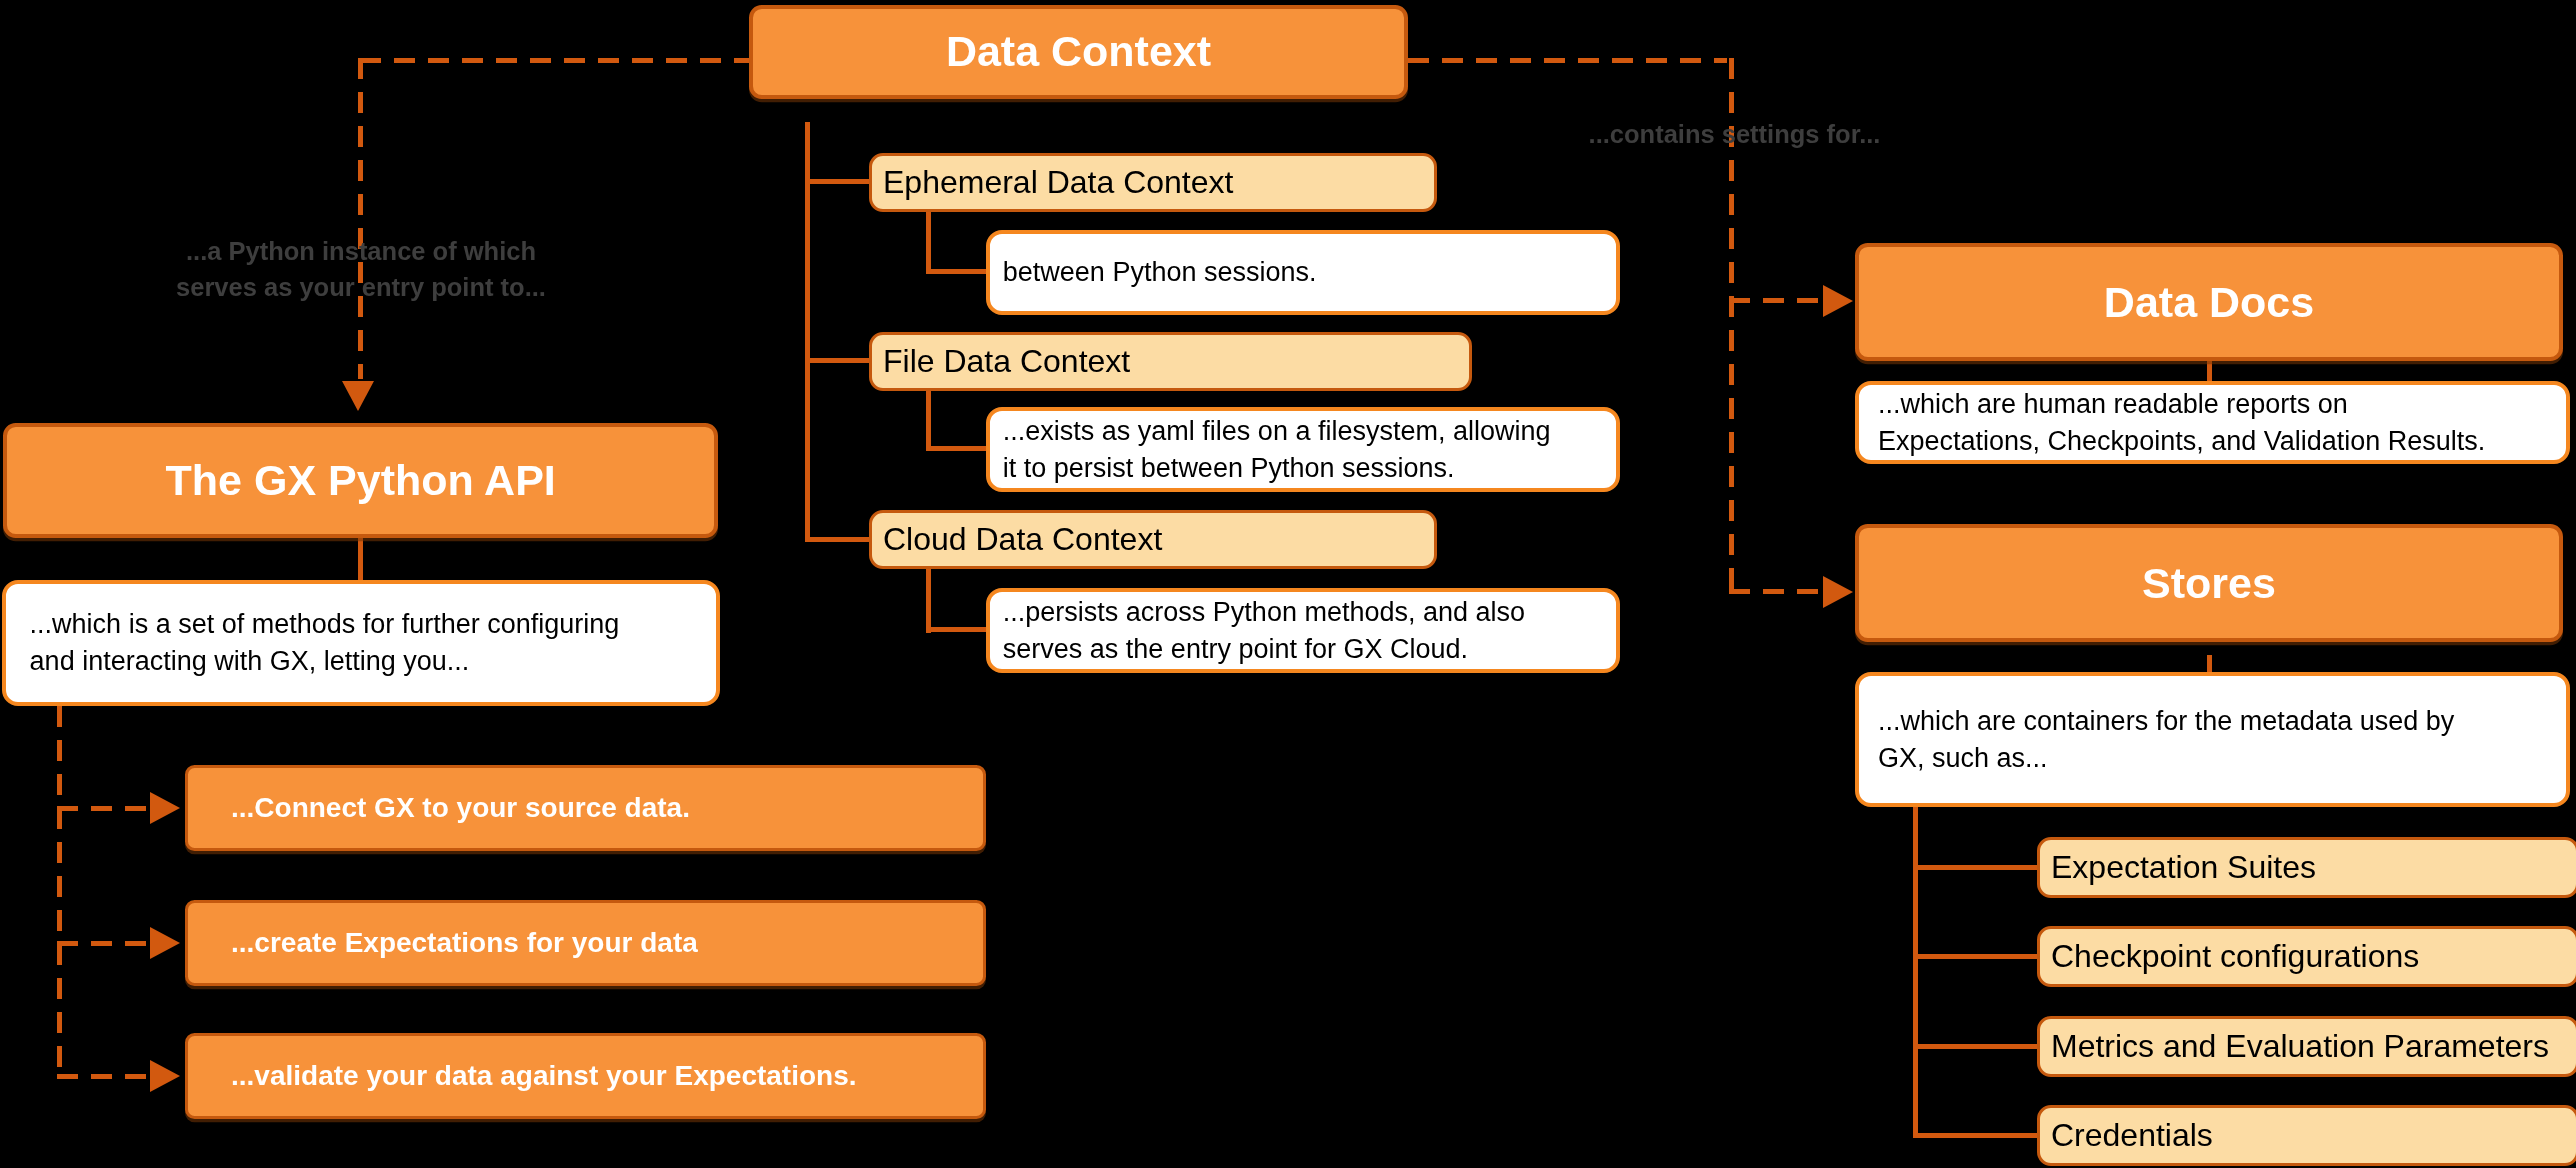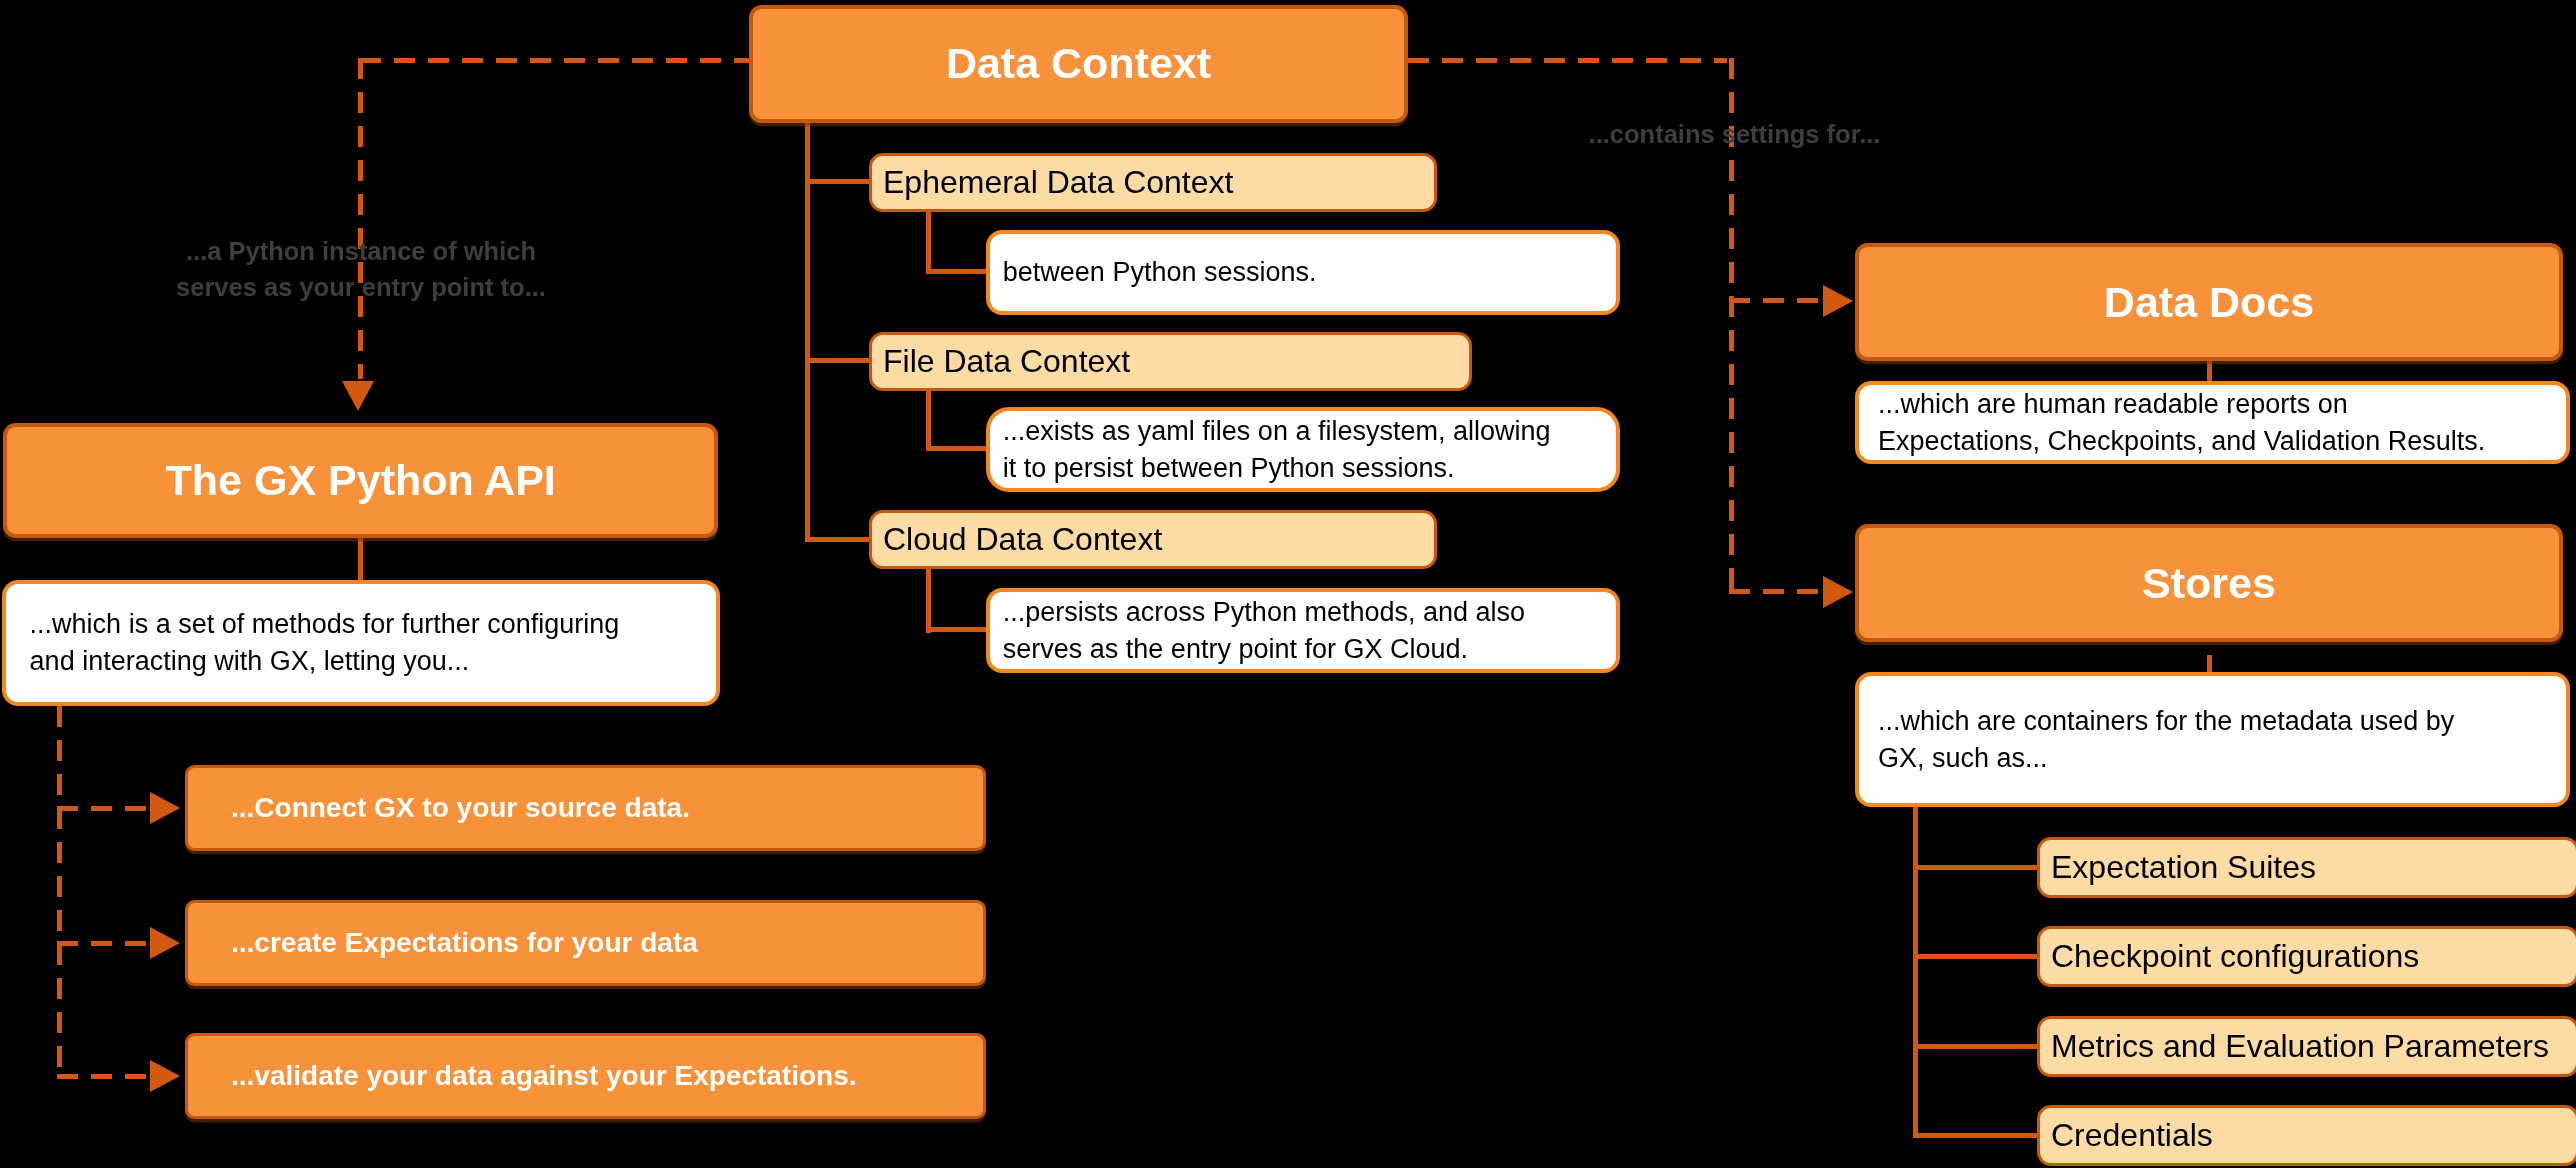--- a/index.html
+++ b/index.html
@@ -69,32 +69,32 @@
   #ar-stores{left:1823px;top:576px;}
   #dl-ltv{left:57px;top:706px;height:372px;}
   #dl-lt1{left:57px;top:806px;width:94px;}
   #dl-lt2{left:57px;top:941px;width:94px;}
   #dl-lt3{left:57px;top:1074px;width:94px;}
   #ar-b1{left:150px;top:792px;}
   #ar-b2{left:150px;top:927px;}
   #ar-b3{left:150px;top:1060px;}
 
   
-  #box-ctx{left:749px;top:4.8px;width:659px;height:118px;}
+  #box-ctx{left:749px;top:4.8px;width:659px;height:94px;}
   #note-left{left:120px;top:233px;width:482px;}
   #box-gx{left:3.2px;top:423px;width:715px;height:115px;}
   #box-gxdesc{left:1.6px;top:580px;width:718px;height:126px;padding-left:24px;}
   #btn1{left:185px;top:765px;width:801px;height:86px;}
   #btn2{left:185px;top:900px;width:801px;height:86px;}
   #btn3{left:185px;top:1033px;width:801px;height:86px;}
   #lab1{left:869px;top:153px;width:568px;height:59px;}
   #lab2{left:869px;top:332px;width:603px;height:59px;}
   #lab3{left:869px;top:510px;width:568px;height:59px;}
   #desc1{left:986px;top:230px;width:634px;height:85px;padding-left:12.8px;}
-  #desc2{left:986px;top:407px;width:634px;height:85px;padding-left:12.8px;border-radius:23px;}
+  #desc2{left:986px;top:407px;width:634px;height:85px;padding-left:12.8px;}
   #desc3{left:986px;top:588px;width:634px;height:85px;padding-left:12.8px;}
   #note-right{left:1527px;top:116px;width:415px;}
   #box-docs{left:1855px;top:243px;width:708px;height:118px;}
   #box-docsdesc{left:1855px;top:381px;width:715px;height:83px;padding-left:19px;}
   #box-stores{left:1855px;top:524px;width:708px;height:118px;}
   #box-storesdesc{left:1855px;top:672px;width:715px;height:135px;padding-left:19px;}
   #item1{left:2037px;top:837px;width:542px;height:61px;}
   #item2{left:2037px;top:926px;width:542px;height:61px;}
   #item3{left:2037px;top:1016px;width:542px;height:61px;}
   #item4{left:2037px;top:1105px;width:542px;height:61px;}

